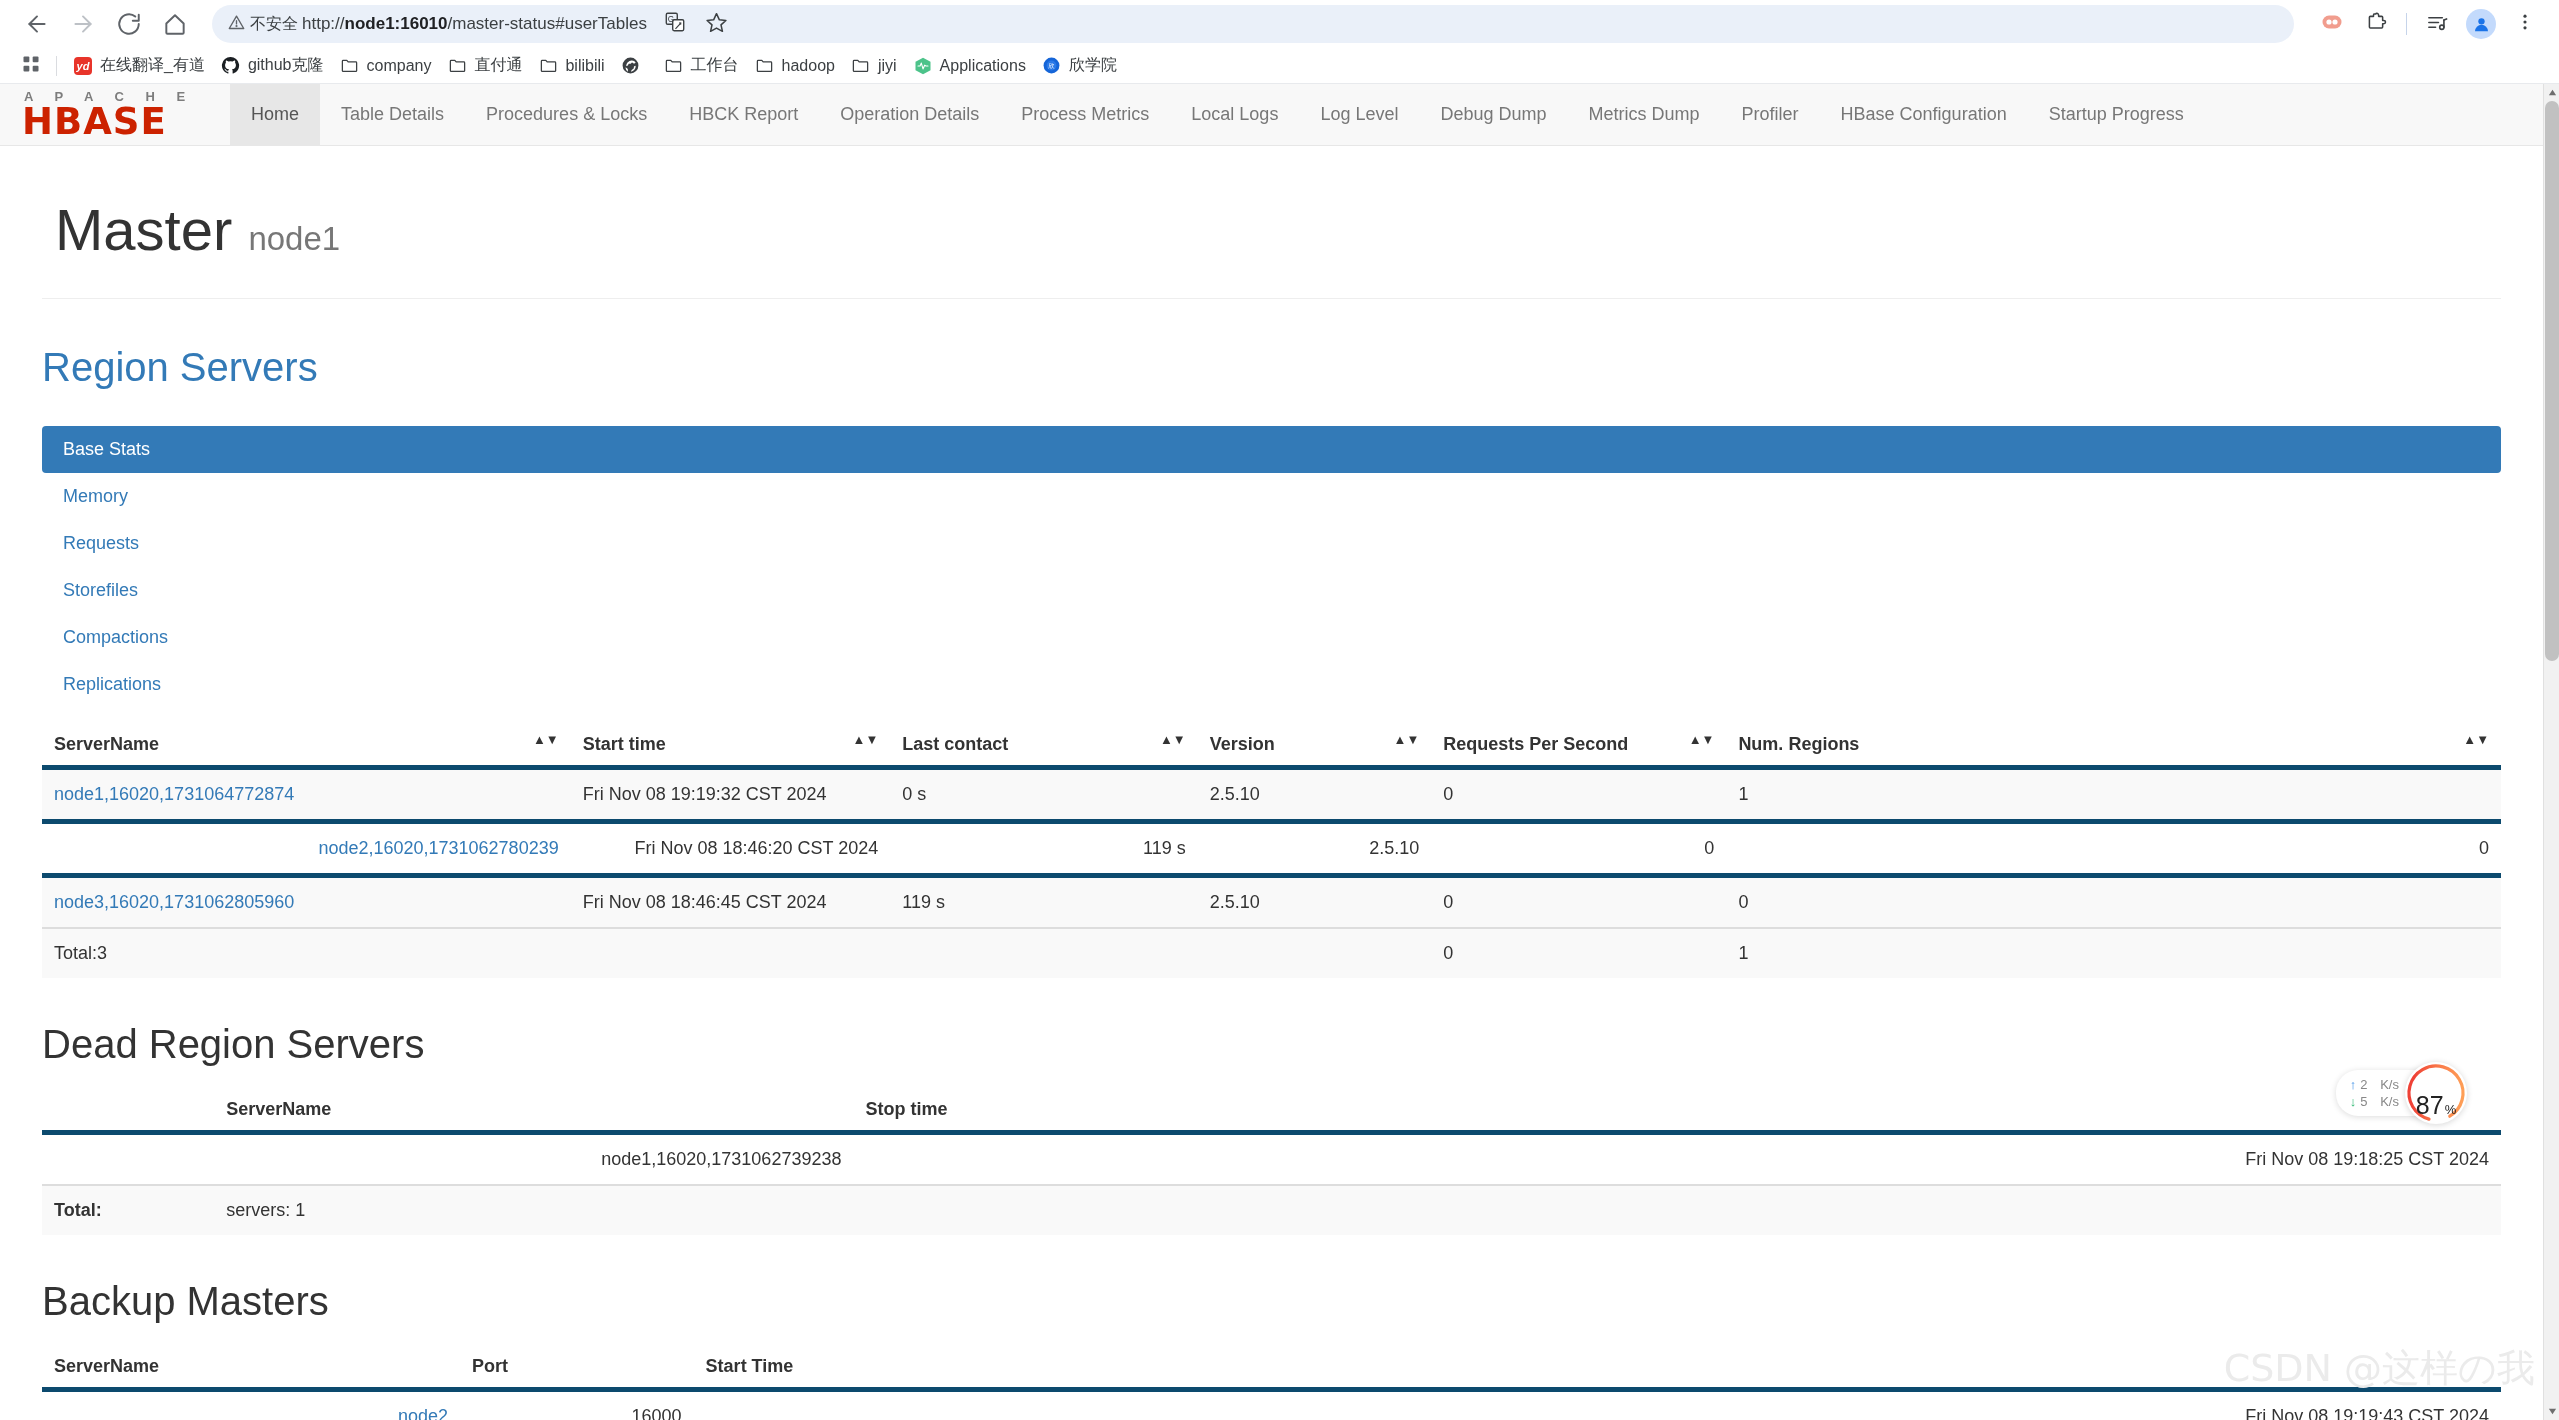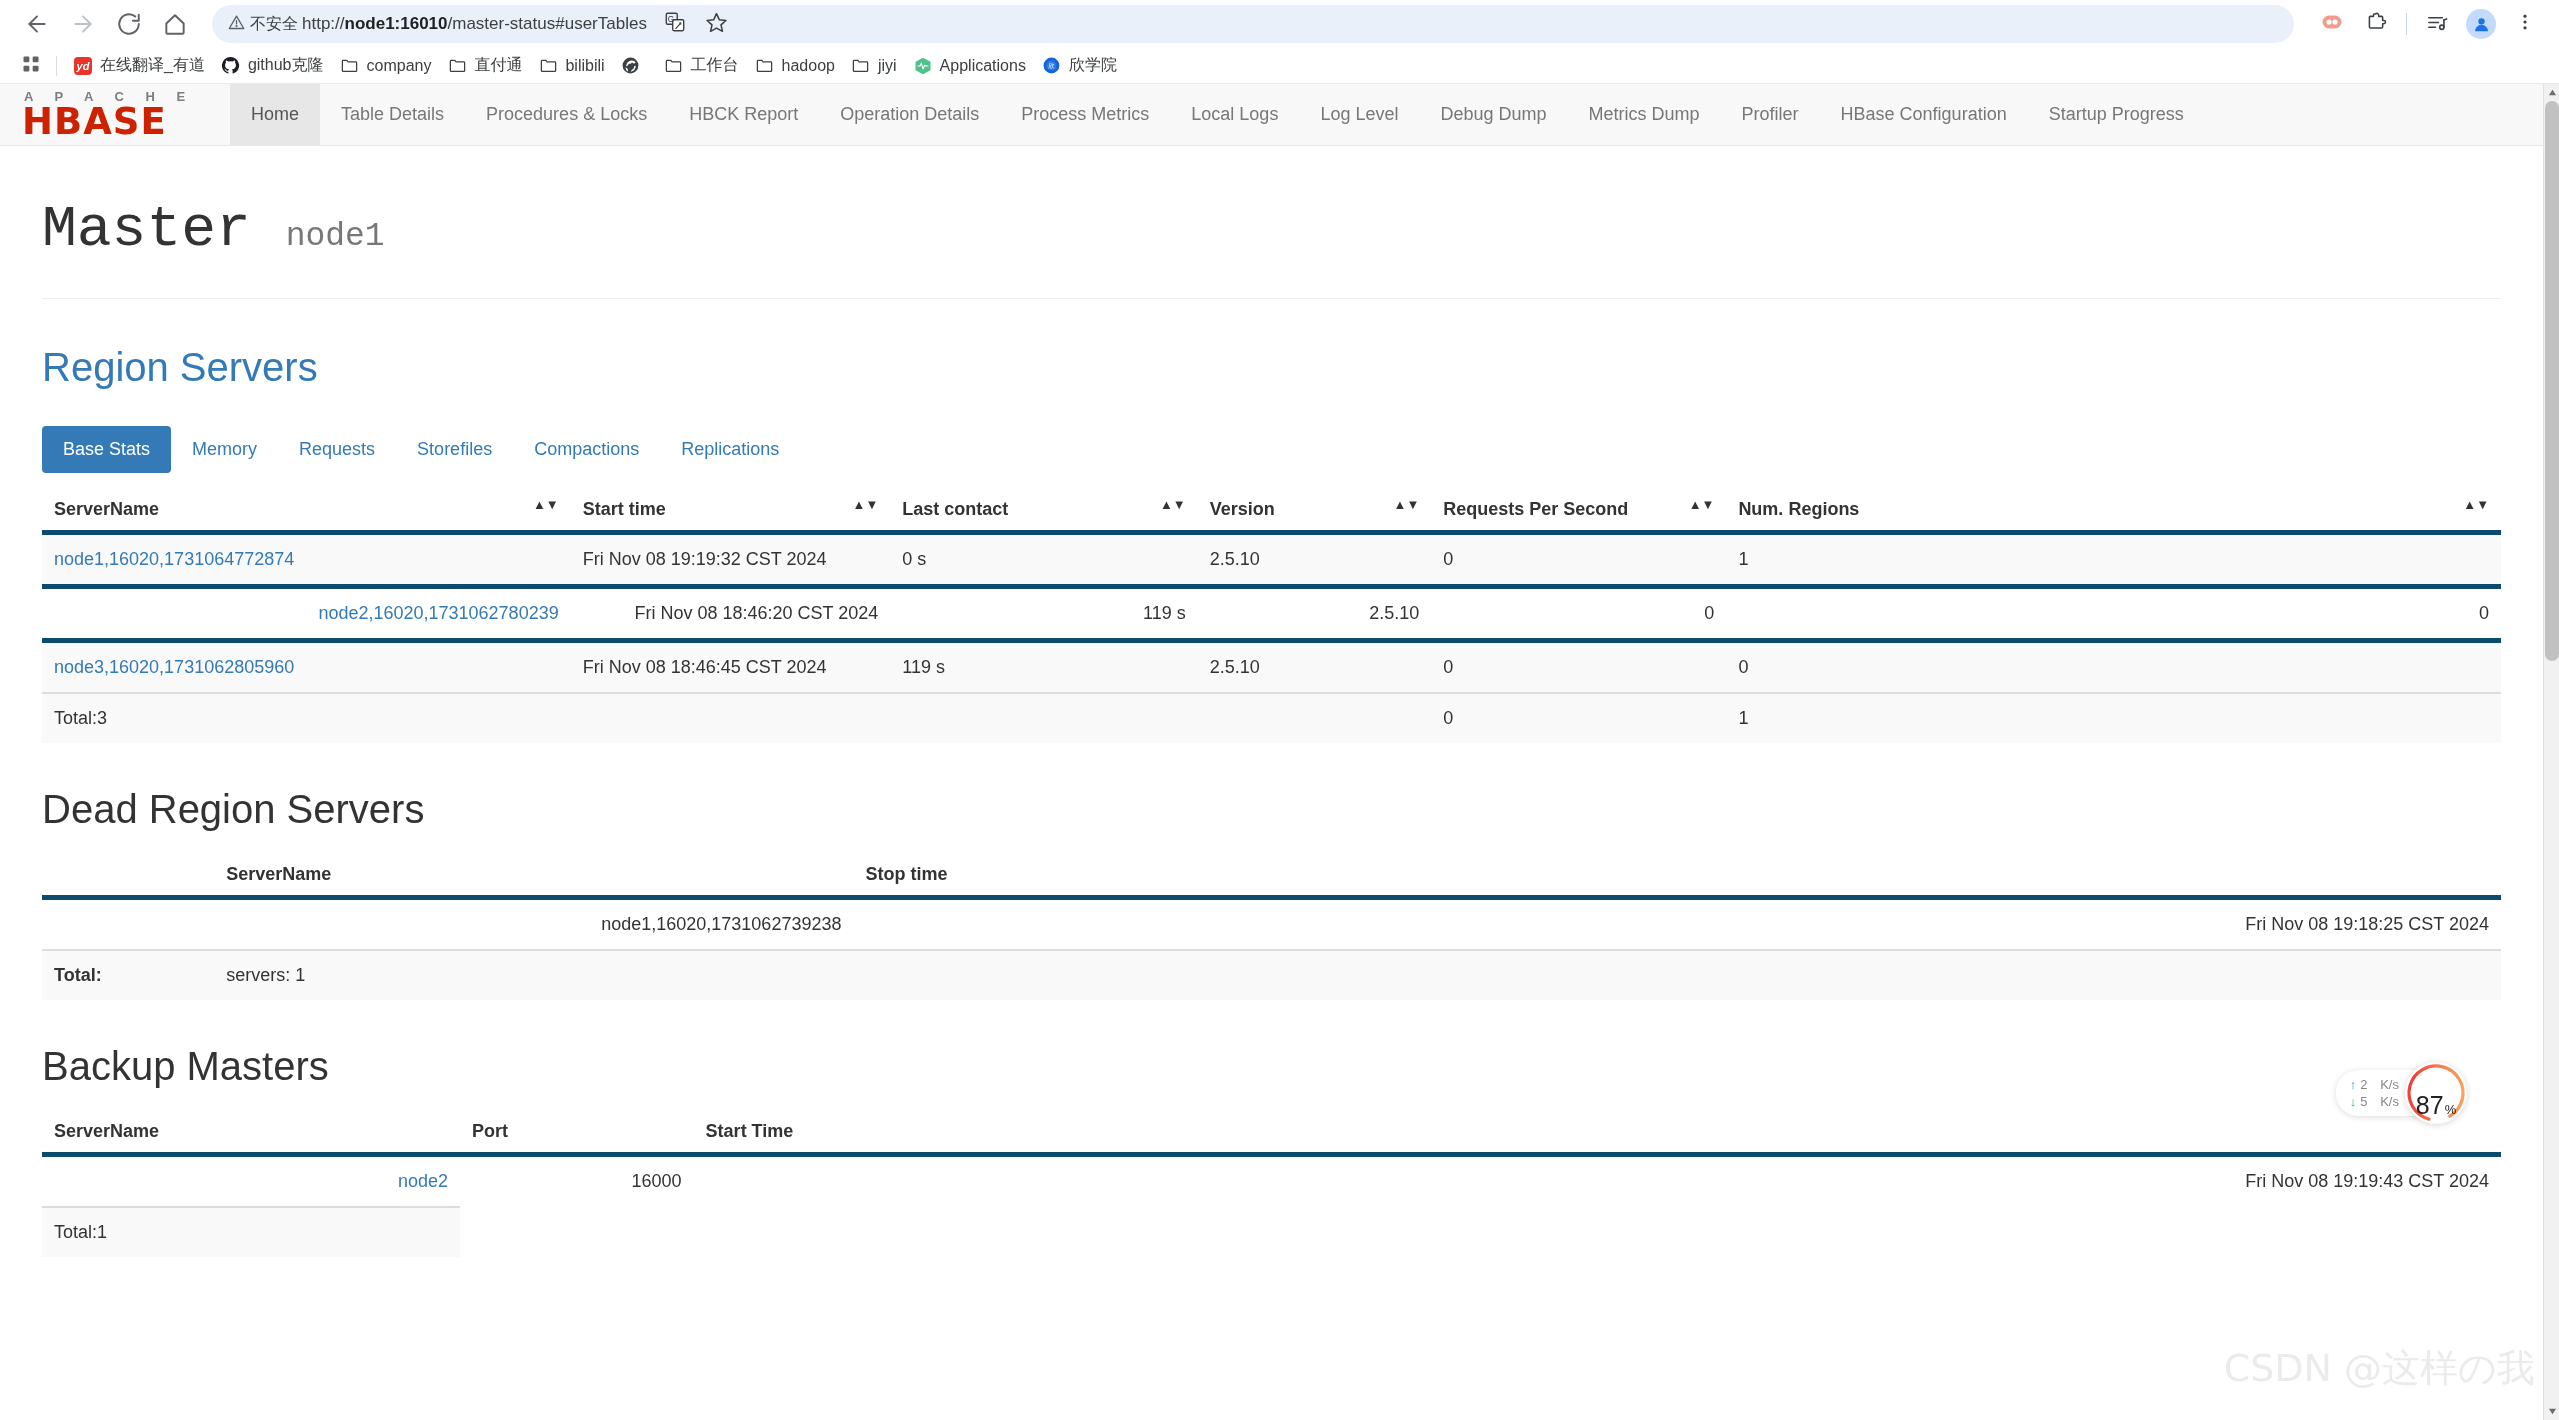--- a/index.html
+++ b/index.html
@@ -202,23 +202,22 @@
   }
 
   
   .container {
     padding: 0 42px;
   }
   .page-title {
     font-size: 58px;
     font-weight: normal;
     color: #333333;
-    margin: 52px 0 0 0;
+    margin: 52px 0 0 13px;
     line-height: 1.1;
-    font-family: Liberation Mono, monospace;
   }
   .page-title .small {
     font-size: 33px;
     color: #777777;
   }
   .hr-rule {
     border: 0;
     border-top: 1px solid #eeeeee;
     margin: 36px 0 0 0;
   }
@@ -235,20 +234,21 @@
     font-weight: normal;
     margin: 0 0 22px 0;
   }
 
   
   .tabs {
     display: flex;
     align-items: stretch;
     gap: 0px;
     margin-bottom: 16px;
+    flex-direction: column;
   }
   .tab {
     font-size: 18px;
     color: #337ab7;
     padding: 13px 21px;
     border-radius: 4px;
     cursor: pointer;
     white-space: nowrap;
   }
   .tab.active {

